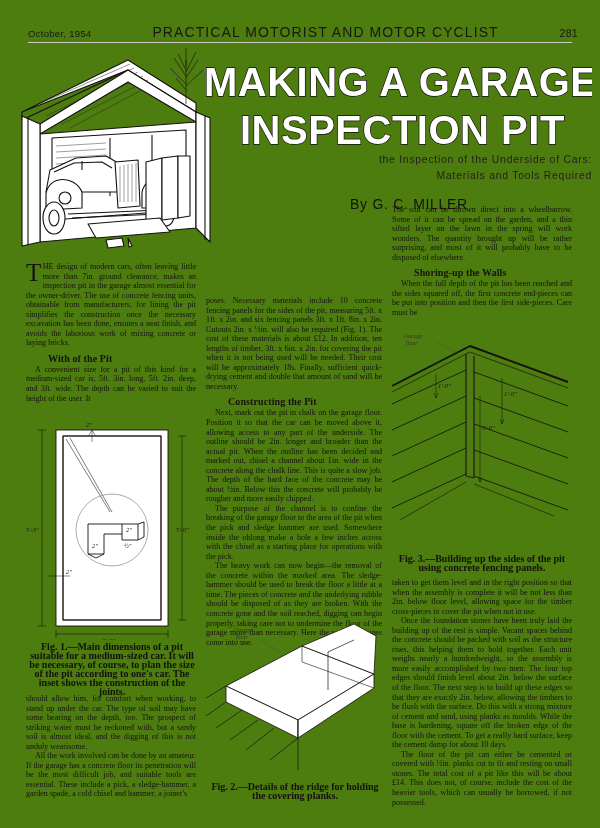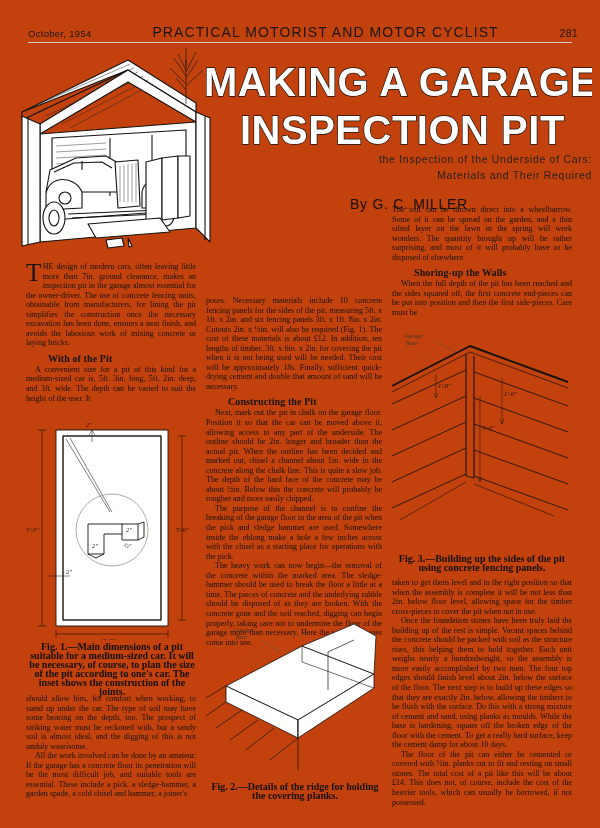--- a/index.html
+++ b/index.html
@@ -4,21 +4,21 @@
 <style>
   html, body {
     margin: 0;
     padding: 0;
     background: #ffffff;
   }
   .page {
     position: relative;
     width: 600px;
     height: 828px;
-    background: #c2410c;
+    background: #4d7c0f;
     overflow: hidden;
     font-family: "Liberation Serif", serif;
     color: #15120f;
   }
   
   .runhead {
     position: absolute;
     top: 24px; left: 28px; right: 22px;
     height: 16px;
     display: flex;
@@ -255,21 +255,21 @@
           }
         </style>
       </defs>
       <text class="dtxt" x="8" y="40" font-size="40">MAKING A GARAGE</text>
       <text class="dtxt" x="44" y="88" font-size="40">INSPECTION PIT</text>
     </svg>
   </div>
 
   <div class="subtitle">
     <div>the Inspection of the Underside of Cars:</div>
-    <div>Materials and Their Required</div>
+    <div>Materials and Tools Required</div>
   </div>
   <div class="byline">By G. C. MILLER</div>
 
   <div class="col" id="col1">
     <p class="noind"><span class="dropcap">T</span><span>HE design of modern cars, often leaving little more than 7in. ground clearance, makes an inspection pit in the garage almost essential for the owner-driver. The use of concrete fencing units, obtainable from manufacturers, for lining the pit simplifies the construction once the necessary excavation has been done, ensures a neat finish, and avoids the laborious work of mixing concrete or laying bricks.</span></p>
     <h3>With of the Pit</h3>
     <p>A convenient size for a pit of this kind for a medium-sized car is, 5ft. 3in. long, 5ft. 2in. deep, and 3ft. wide. The depth can be varied to suit the height of the user. It</p>
   </div>
 
   <div class="fig" id="fig1">

